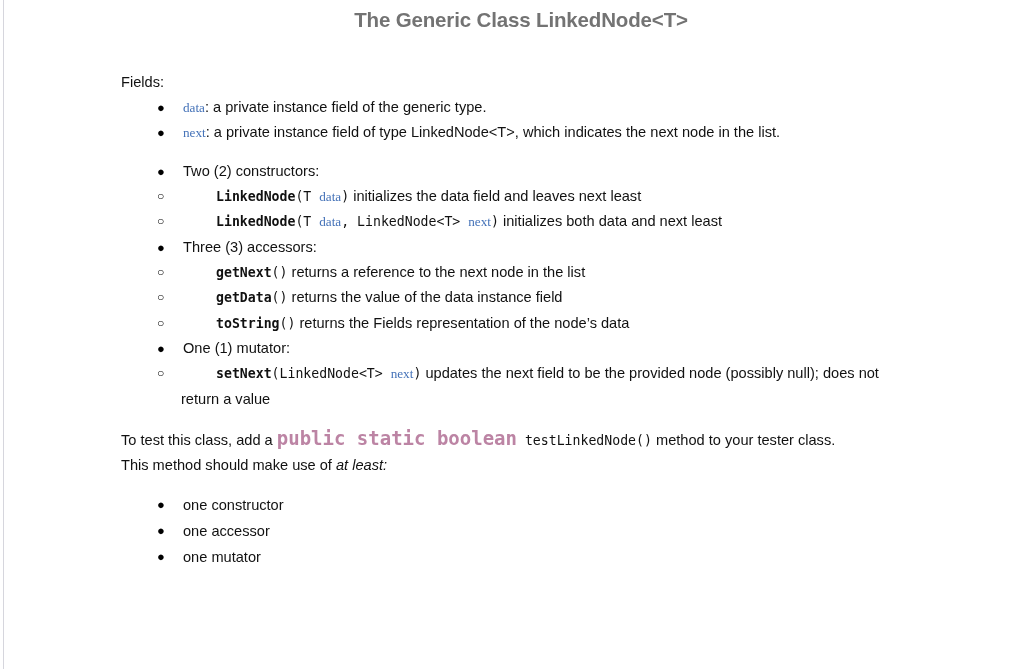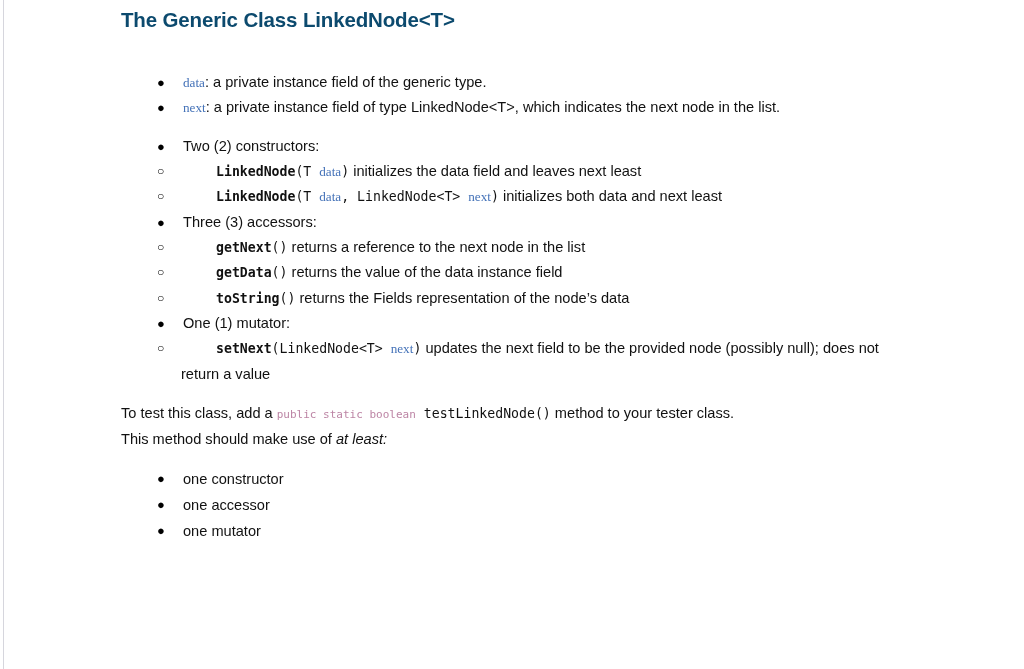--- a/index.html
+++ b/index.html
@@ -30,25 +30,26 @@
   .doc {
     position: absolute;
     left: 121px;
     top: 0;
     width: 800px;
   }
 
   h1.doc-title {
     font-size: 20.5px;
     font-weight: bold;
-    color: #0c4a6e;
+    color: #737373;
     margin: 0;
     padding: 7px 0 0 0;
     letter-spacing: -0.15px;
     line-height: 1.25;
+    text-align: center;
   }
 
   p.para {
     font-size: 14.6px;
     line-height: 25px;
     margin: 0;
     padding: 0;
     color: #111111;
   }
 
@@ -139,39 +140,41 @@
     color: #111111;
     margin-left: 35px;
   }
   .code-blue {
     font-family: Liberation Serif, serif;
     font-size: 13.2px;
     color: #4472b8;
   }
   .code-kw {
     font-family: "DejaVu Sans Mono", "Liberation Mono", monospace;
-    font-size: 11px;
+    font-size: 19px;
     color: #bc84a4;
+    font-weight: bold;
   }
   .ital { font-style: italic; }
 </style>
 </head>
 <body>
 
 <div class="page-edge"></div>
 
 <div class="doc">
 
   <h1 class="doc-title">The Generic Class LinkedNode&lt;T&gt;</h1>
 
   <div class="sp-lg"></div>
 
 
   <div class="sp-md"></div>
 
+  <div class="label-line">Fields:</div>
 
   <ul class="lvl1">
     <li>
       <span class="bullet">●</span><span class="code-blue">data</span><span>: a private instance field of the generic type.</span>
     </li>
     <li>
       <span class="bullet">●</span><span class="code-blue">next</span><span>: a private instance field of type LinkedNode&lt;T&gt;, which indicates the next node in the list.</span>
     </li>
   </ul>
 

